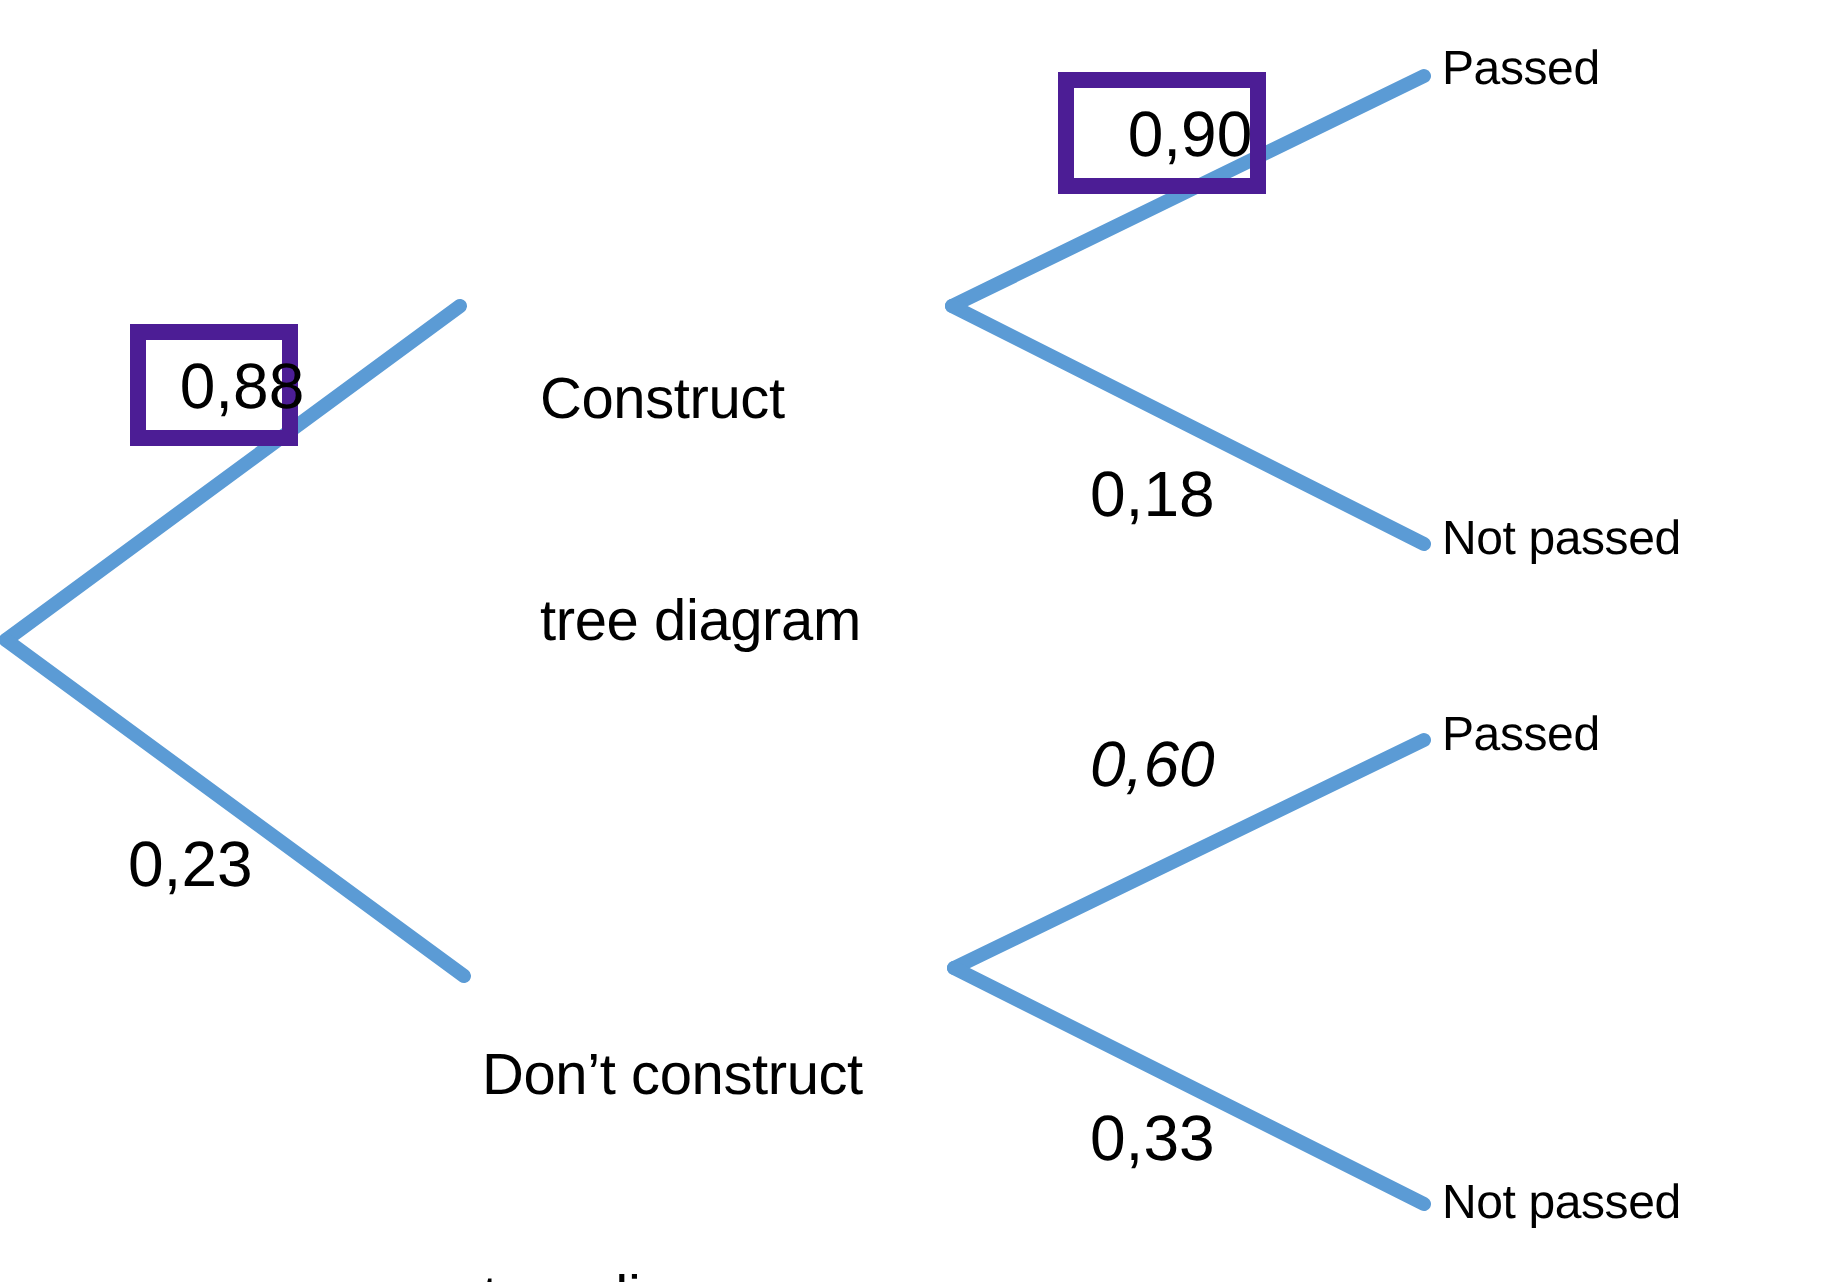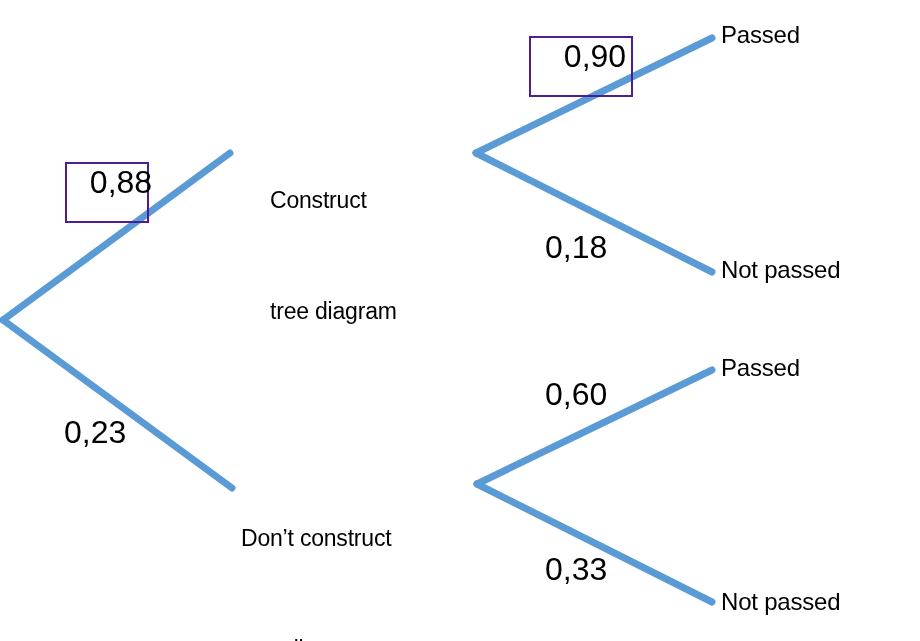--- a/index.html
+++ b/index.html
@@ -22,42 +22,42 @@
     position: absolute;
     left: 0;
     top: 0;
     width: 920px;
     height: 641px;
   }
   .node-label {
     position: absolute;
     color: #000000;
     font-family: "Liberation Sans", sans-serif;
-    font-size: 23px;
+    font-size: 29px;
     line-height: 37px;
     font-weight: 400;
     white-space: pre;
     letter-spacing: -0.2px;
   }
   .prob-label {
     position: absolute;
     color: #000000;
     font-family: "Liberation Sans", sans-serif;
     font-size: 32px;
     line-height: 36px;
     font-weight: 400;
     white-space: pre;
     letter-spacing: 0px;
   }
   .prob-boxed {
-    border: 2px solid #4c1d95;
+    border: 8px solid #4c1d95;
     background: transparent;
     box-sizing: border-box;
     display: flex;
-    align-items: flex-start;
+    align-items: center;
     justify-content: center;
     padding-left: 28px;
   }
   .outcome-label {
     position: absolute;
     color: #000000;
     font-family: "Liberation Sans", sans-serif;
     font-size: 24px;
     line-height: 34px;
     font-weight: 400;
@@ -96,21 +96,21 @@
     <div>Don’t construct</div>
     <div>tree diagram</div>
   </div>
 
   <div class="prob-label prob-boxed" style="left:529px; top:36px; width:104px; height:61px;">
     <span>0,90</span>
   </div>
 
   <div class="prob-label" style="left:545px; top:229px;">0,18</div>
 
-  <div class="prob-label" style="left:545px; top:376px;">0,60</div>
+  <div class="prob-label" style="left:545px; top:364px;font-style:italic;">0,60</div>
 
   <div class="prob-label" style="left:545px; top:551px;">0,33</div>
 
   <div class="outcome-label" style="left:721px; top:18px;">Passed</div>
 
   <div class="outcome-label" style="left:721px; top:253px;">Not passed</div>
 
   <div class="outcome-label" style="left:721px; top:351px;">Passed</div>
 
   <div class="outcome-label" style="left:721px; top:585px;">Not passed</div>

